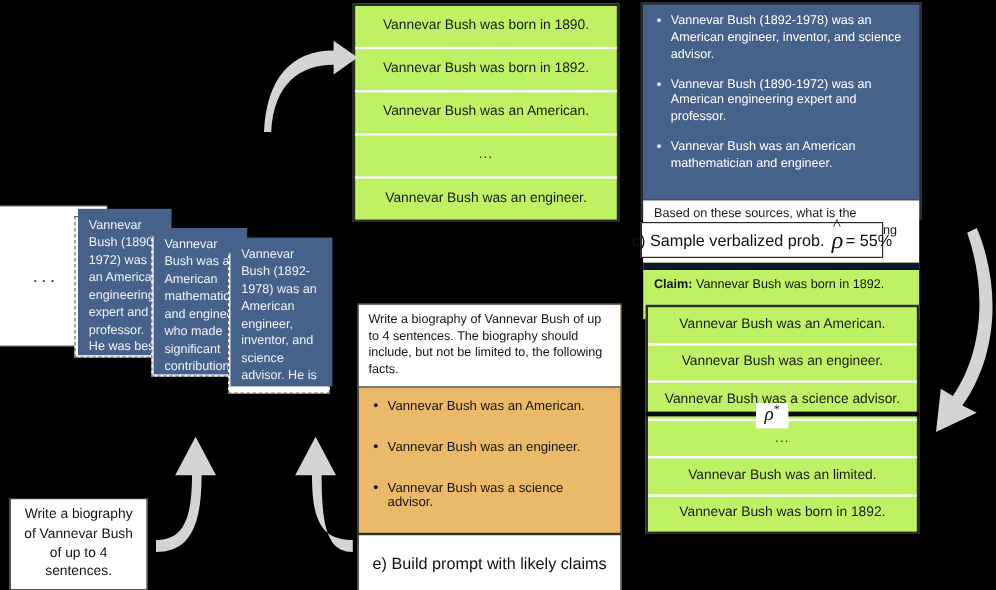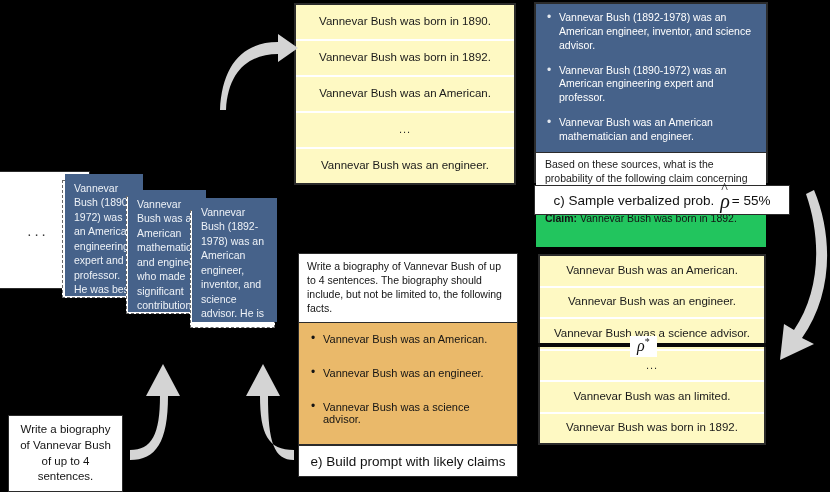--- a/index.html
+++ b/index.html
@@ -14,21 +14,21 @@
 
   
   .white-card{
     background:#ffffff;
     border:1px solid #2b2b2b;
   }
 
   
   .claim-stack{
     border:2px solid #2b2b2b;
-    background:#fef9c3;
+    background:#bef264;
     display:flex;flex-direction:column;
   }
   .claim-row{
     flex:1 1 0;
     display:flex;align-items:center;justify-content:center;
     font-size:11.5px;
     border-bottom:2px solid #ffffff;
     text-align:center;
     padding:0 6px;
     line-height:1.2;
@@ -53,35 +53,35 @@
   .src-bullets{
     background:#46628a;color:#fff;
     padding:7px 10px 6px 10px;
     flex:1 1 auto;
   }
   .src-bullets ul{margin:0;padding:0;list-style:none;}
   .src-bullets li{
     position:relative;padding-left:13px;margin-bottom:11px;
     font-size:10.5px;line-height:1.32;
   }
-  .src-bullets li:last-child{margin-bottom:2px;}
+  .src-bullets li:last-child{margin-bottom:16px;}
   .src-bullets li:before{
     content:"\2022";position:absolute;left:1px;top:-1px;font-size:12px;color:#e3e8ef;
   }
   .src-question{
     background:#ffffff;color:#1a1a1a;
     padding:5px 9px 6px 9px;
     font-size:10.5px;line-height:1.3;
     border-top:1px solid #2b2b2b;
   }
   .src-claim{
-    background:#22c55e;color:#131313;
+    background:#bef264;color:#131313;
     padding:6px 9px 22px 9px;
     font-size:10.5px;line-height:1.3;
-    border-top:1px solid #0f172a;
+    border-top:6px solid #0f172a;
   }
   .src-claim b{font-weight:bold;}
 
   
   .caption{
     border:1px solid #2b2b2b;background:#fff;
     display:flex;align-items:center;justify-content:center;
     font-size:13.5px;color:#111;white-space:nowrap;
   }
   .caption .rho-hat{
@@ -158,21 +158,21 @@
         <li>Vannevar Bush was an American mathematician and engineer.</li>
       </ul>
     </div>
     <div class="src-question">Based on these sources, what is the probability of the following claim concerning Vannevar Bush being true?</div>
     <div class="src-claim">
       <b>Claim:</b>
       <span>Vannevar Bush was born in 1892.</span>
     </div>
   </div>
 
-  <div class="abs caption" style="left:534px;top:185px;width:256px;height:30px;">
+  <div class="abs caption" style="left:534px;top:185px;width:202px;height:30px;">
     <span>c) Sample verbalized prob.</span>
     <span class="rho-hat">
       <span class="hat">^</span><span>ρ</span>
     </span>
     <span>= 55%</span>
   </div>
 
   <div class="abs white-card dots-card" style="left:-14px;top:171px;width:104px;height:118px;">
     <span>...</span>
   </div>
@@ -195,21 +195,21 @@
     <div class="prompt-facts">
       <ul>
         <li>Vannevar Bush was an American.</li>
         <li>Vannevar Bush was an engineer.</li>
         <li>Vannevar Bush was a science advisor.</li>
       </ul>
       <div class="dots">...</div>
     </div>
   </div>
 
-  <div class="abs caption" style="left:298px;top:445px;width:220px;height:32px;">
+  <div class="abs caption" style="left:298px;top:445px;width:220px;height:48px;">
     <span>e) Build prompt with likely claims</span>
   </div>
 
   <div class="abs claim-stack" style="left:538px;top:254px;width:228px;height:191px;">
     <div class="claim-row">Vannevar Bush was an American.</div>
     <div class="claim-row">Vannevar Bush was an engineer.</div>
     <div class="claim-row">Vannevar Bush was a science advisor.</div>
     <div class="claim-row ellipsis">...</div>
     <div class="claim-row">Vannevar Bush was an limited.</div>
     <div class="claim-row">Vannevar Bush was born in 1892.</div>

